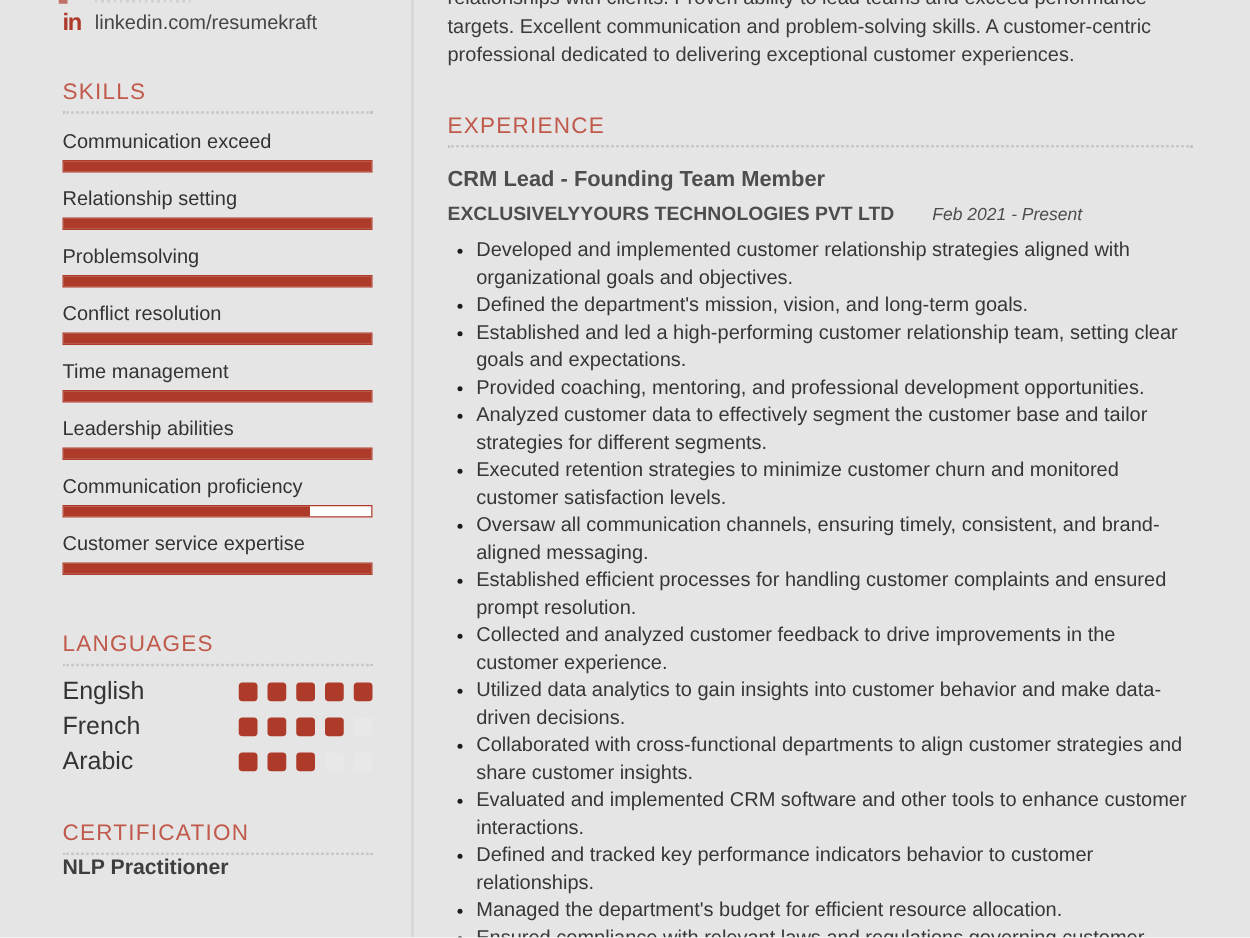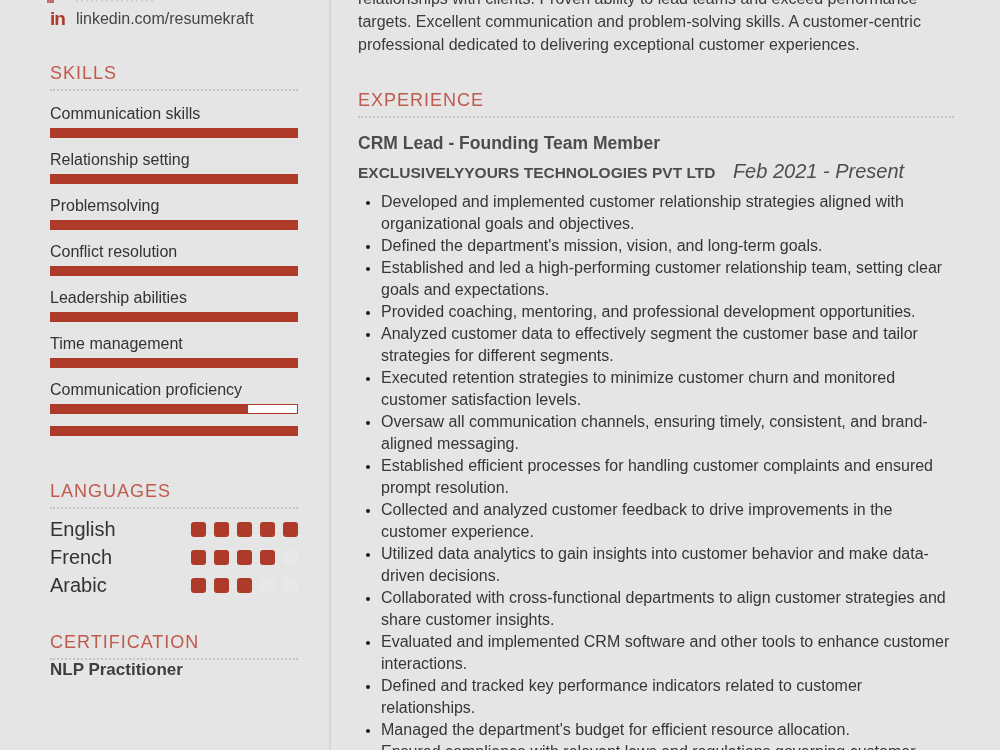--- a/index.html
+++ b/index.html
@@ -44,21 +44,21 @@
   .cert-head { margin-top:39px; }
   .cert-item { font-size:17px; font-weight:bold; color:#3e3e3e; line-height:20px; }
 
   
   .main { position:absolute; left:358px; top:0; width:596px; }
   .summary { margin-top:-13px; font-size:16px; line-height:23px; color:#3a3a3a; }
   .exp-head { margin-top:34px; }
   .job-title { margin-top:16px; font-size:17.5px; font-weight:bold; color:#4d4d4d; line-height:19px; }
   .company-line { margin-top:9px; line-height:18px; }
   .company { font-size:15.5px; font-weight:bold; color:#4d4d4d; }
-  .dates { font-size:20px; font-style:italic; color:#4d4d4d; margin-left:13px; }
+  .dates { font-size:14px; font-style:italic; color:#4d4d4d; margin-left:26px; }
   ul.bullets { margin-top:9px; padding-left:23px; list-style:disc; }
   ul.bullets li { font-size:16px; line-height:22px; color:#363636; }
   ul.bullets li::marker { color:#1c1c1c; font-size:13px; }
 </style>
 </head>
 <body>
 
 <div class="page">
 
   <div class="frag-red"></div>
@@ -68,21 +68,21 @@
 
     <div class="contact-row">
       <span class="in-icon">in</span>
       <span class="contact-text">linkedin.com/resumekraft</span>
     </div>
 
     <h2 class="section sk-head">SKILLS</h2>
     <div class="dotted"></div>
 
     <div class="skill">
-      <div class="skill-label">Communication skills</div>
+      <div class="skill-label">Communication exceed</div>
       <div class="skill-bar">
           <div class="skill-fill" style="width: 100%;"></div>
         </div>
     </div>
     <div class="skill">
       <div class="skill-label">Relationship setting</div>
       <div class="skill-bar">
           <div class="skill-fill" style="width: 100%;"></div>
         </div>
     </div>
@@ -92,38 +92,39 @@
           <div class="skill-fill" style="width: 100%;"></div>
         </div>
     </div>
     <div class="skill">
       <div class="skill-label">Conflict resolution</div>
       <div class="skill-bar">
           <div class="skill-fill" style="width: 100%;"></div>
         </div>
     </div>
     <div class="skill">
+      <div class="skill-label">Time management</div>
+      <div class="skill-bar">
+          <div class="skill-fill" style="width: 100%;"></div>
+        </div>
+    </div>
+    <div class="skill">
       <div class="skill-label">Leadership abilities</div>
       <div class="skill-bar">
           <div class="skill-fill" style="width: 100%;"></div>
         </div>
     </div>
     <div class="skill">
-      <div class="skill-label">Time management</div>
-      <div class="skill-bar">
-          <div class="skill-fill" style="width: 100%;"></div>
-        </div>
-    </div>
-    <div class="skill">
       <div class="skill-label">Communication proficiency</div>
       <div class="skill-bar">
           <div class="skill-fill" style="width: 80%;"></div>
         </div>
     </div>
     <div class="skill">
+      <div class="skill-label">Customer service expertise</div>
       <div class="skill-bar">
           <div class="skill-fill" style="width: 100%;"></div>
         </div>
     </div>
 
     <h2 class="section lang-head">LANGUAGES</h2>
     <div class="dotted"></div>
 
     <div class="lang-row">
       <span class="lang-label">English</span>
@@ -183,19 +184,19 @@
       <li>Established and led a high-performing customer relationship team, setting clear goals and expectations.</li>
       <li>Provided coaching, mentoring, and professional development opportunities.</li>
       <li>Analyzed customer data to effectively segment the customer base and tailor strategies for different segments.</li>
       <li>Executed retention strategies to minimize customer churn and monitored customer satisfaction levels.</li>
       <li>Oversaw all communication channels, ensuring timely, consistent, and brand-aligned messaging.</li>
       <li>Established efficient processes for handling customer complaints and ensured prompt resolution.</li>
       <li>Collected and analyzed customer feedback to drive improvements in the customer experience.</li>
       <li>Utilized data analytics to gain insights into customer behavior and make data-driven decisions.</li>
       <li>Collaborated with cross-functional departments to align customer strategies and share customer insights.</li>
       <li>Evaluated and implemented CRM software and other tools to enhance customer interactions.</li>
-      <li>Defined and tracked key performance indicators related to customer relationships.</li>
+      <li>Defined and tracked key performance indicators behavior to customer relationships.</li>
       <li>Managed the department's budget for efficient resource allocation.</li>
       <li>Ensured compliance with relevant laws and regulations governing customer interactions.</li>
     </ul>
 
   </main>
 </div>
 
 </body></html>

